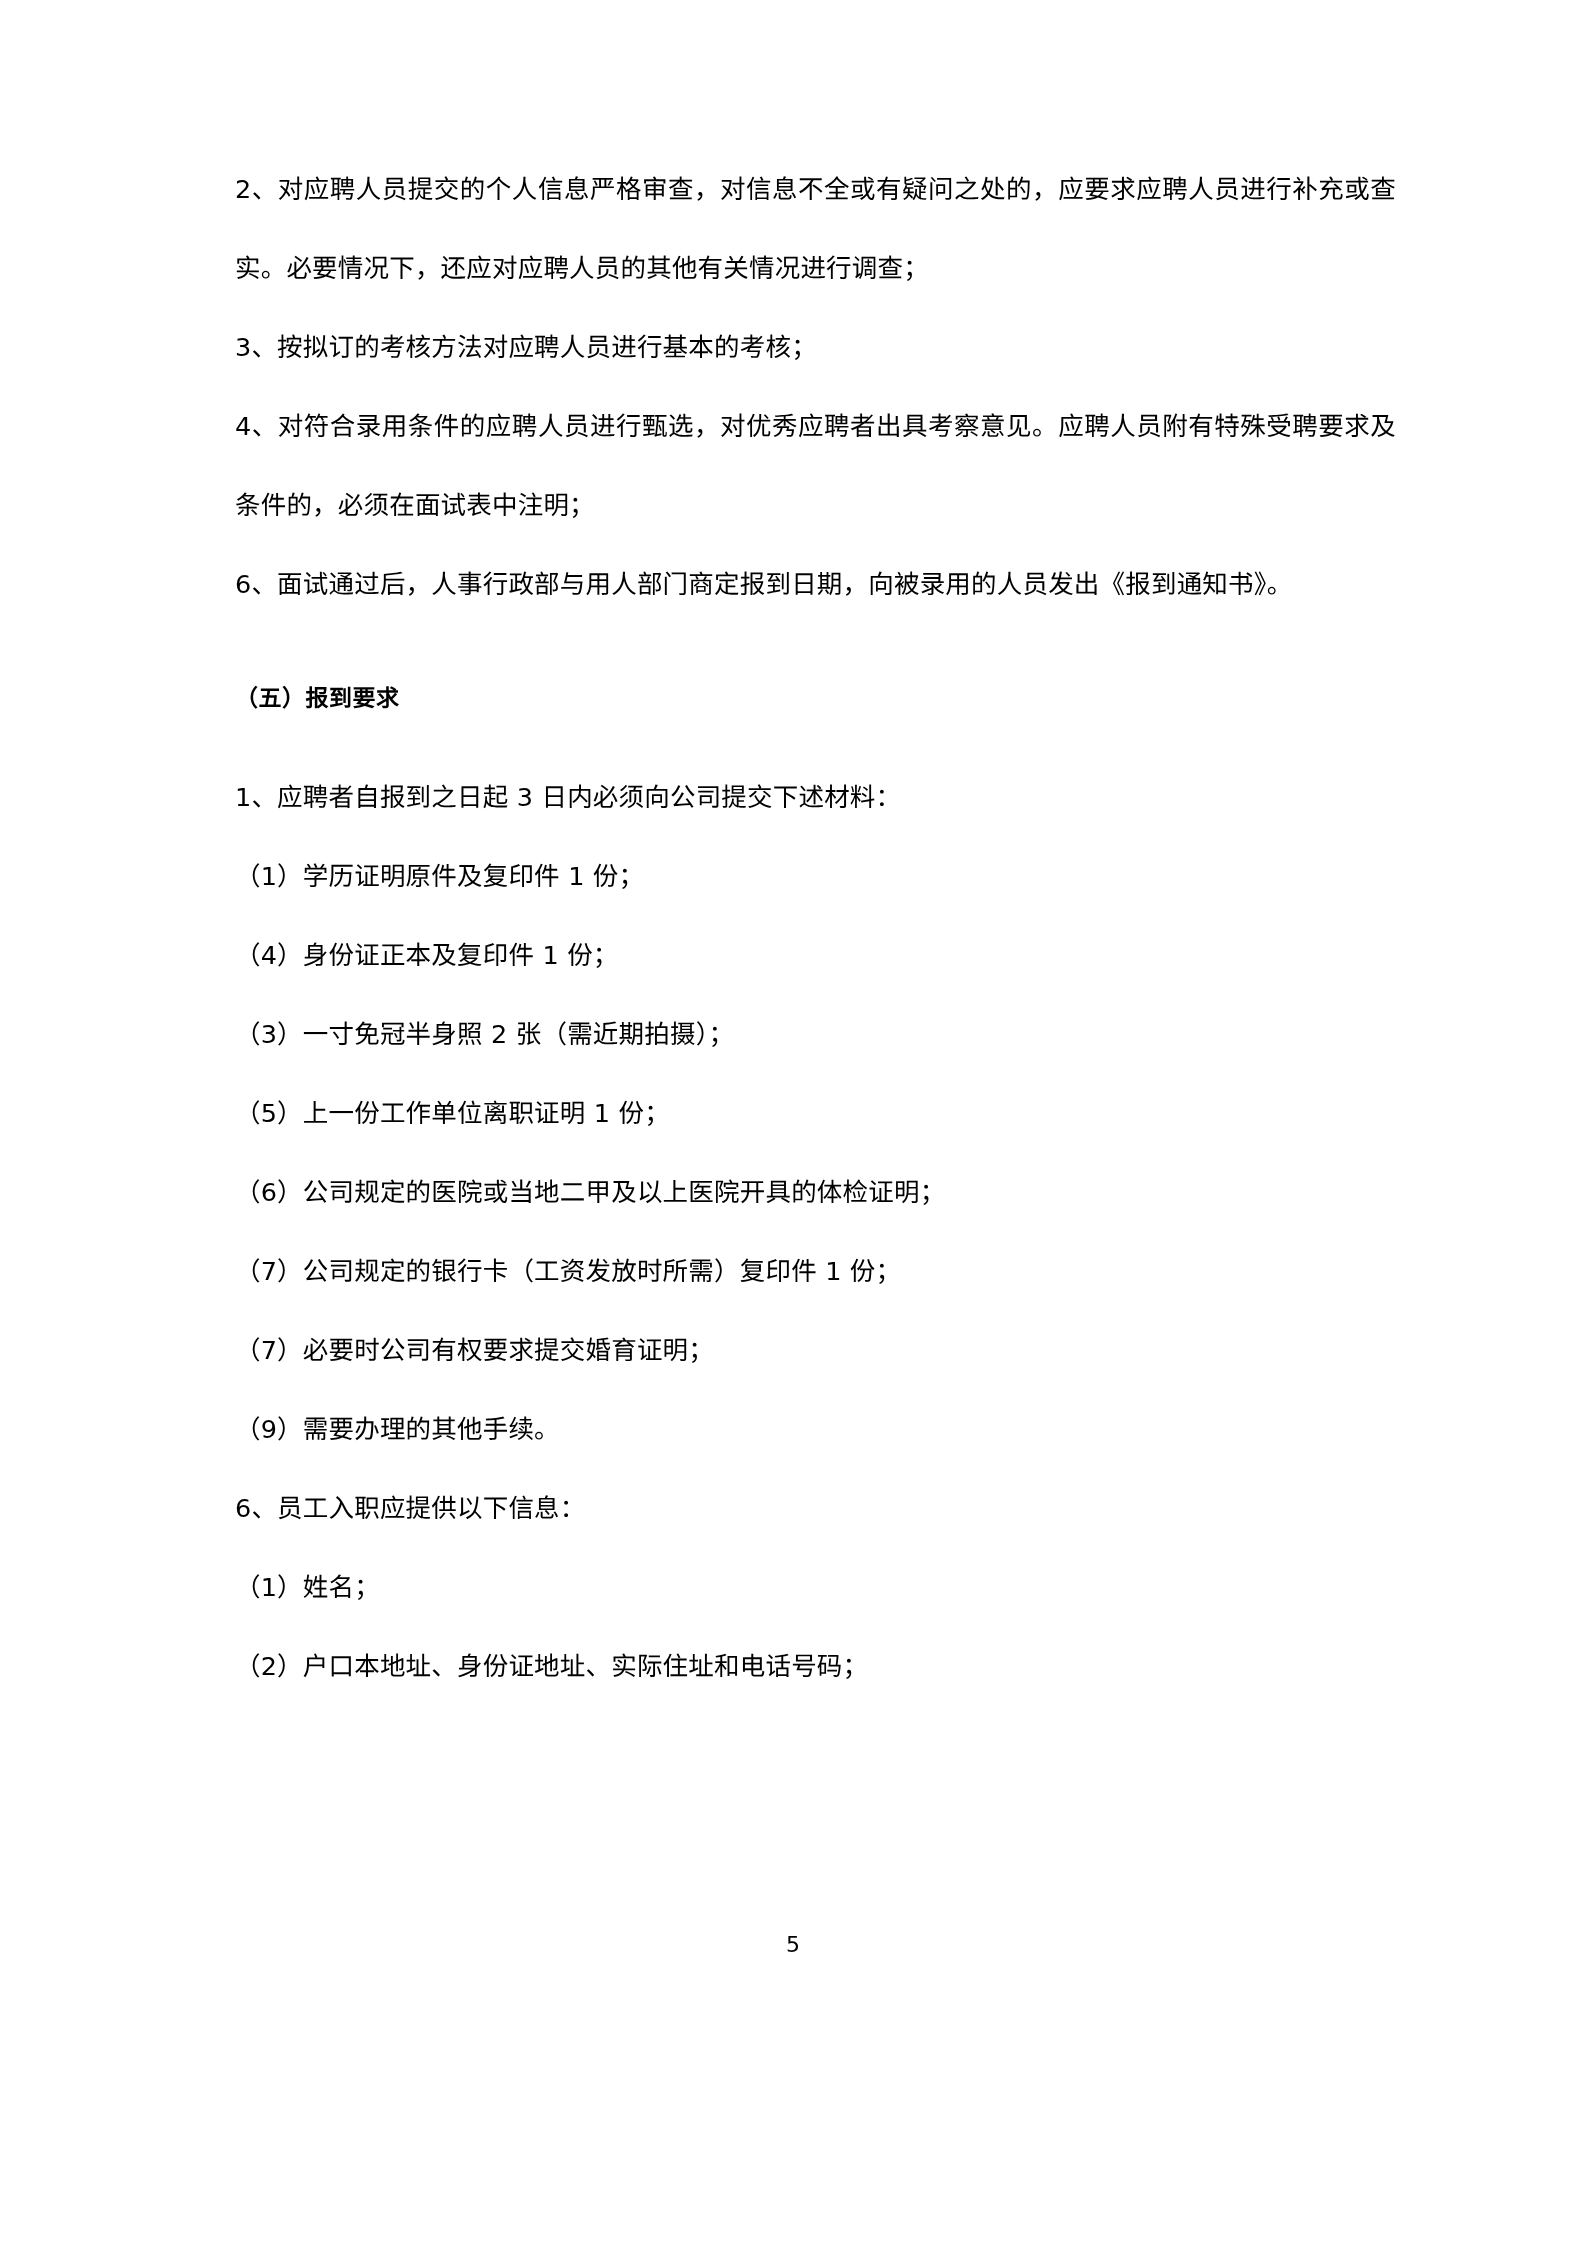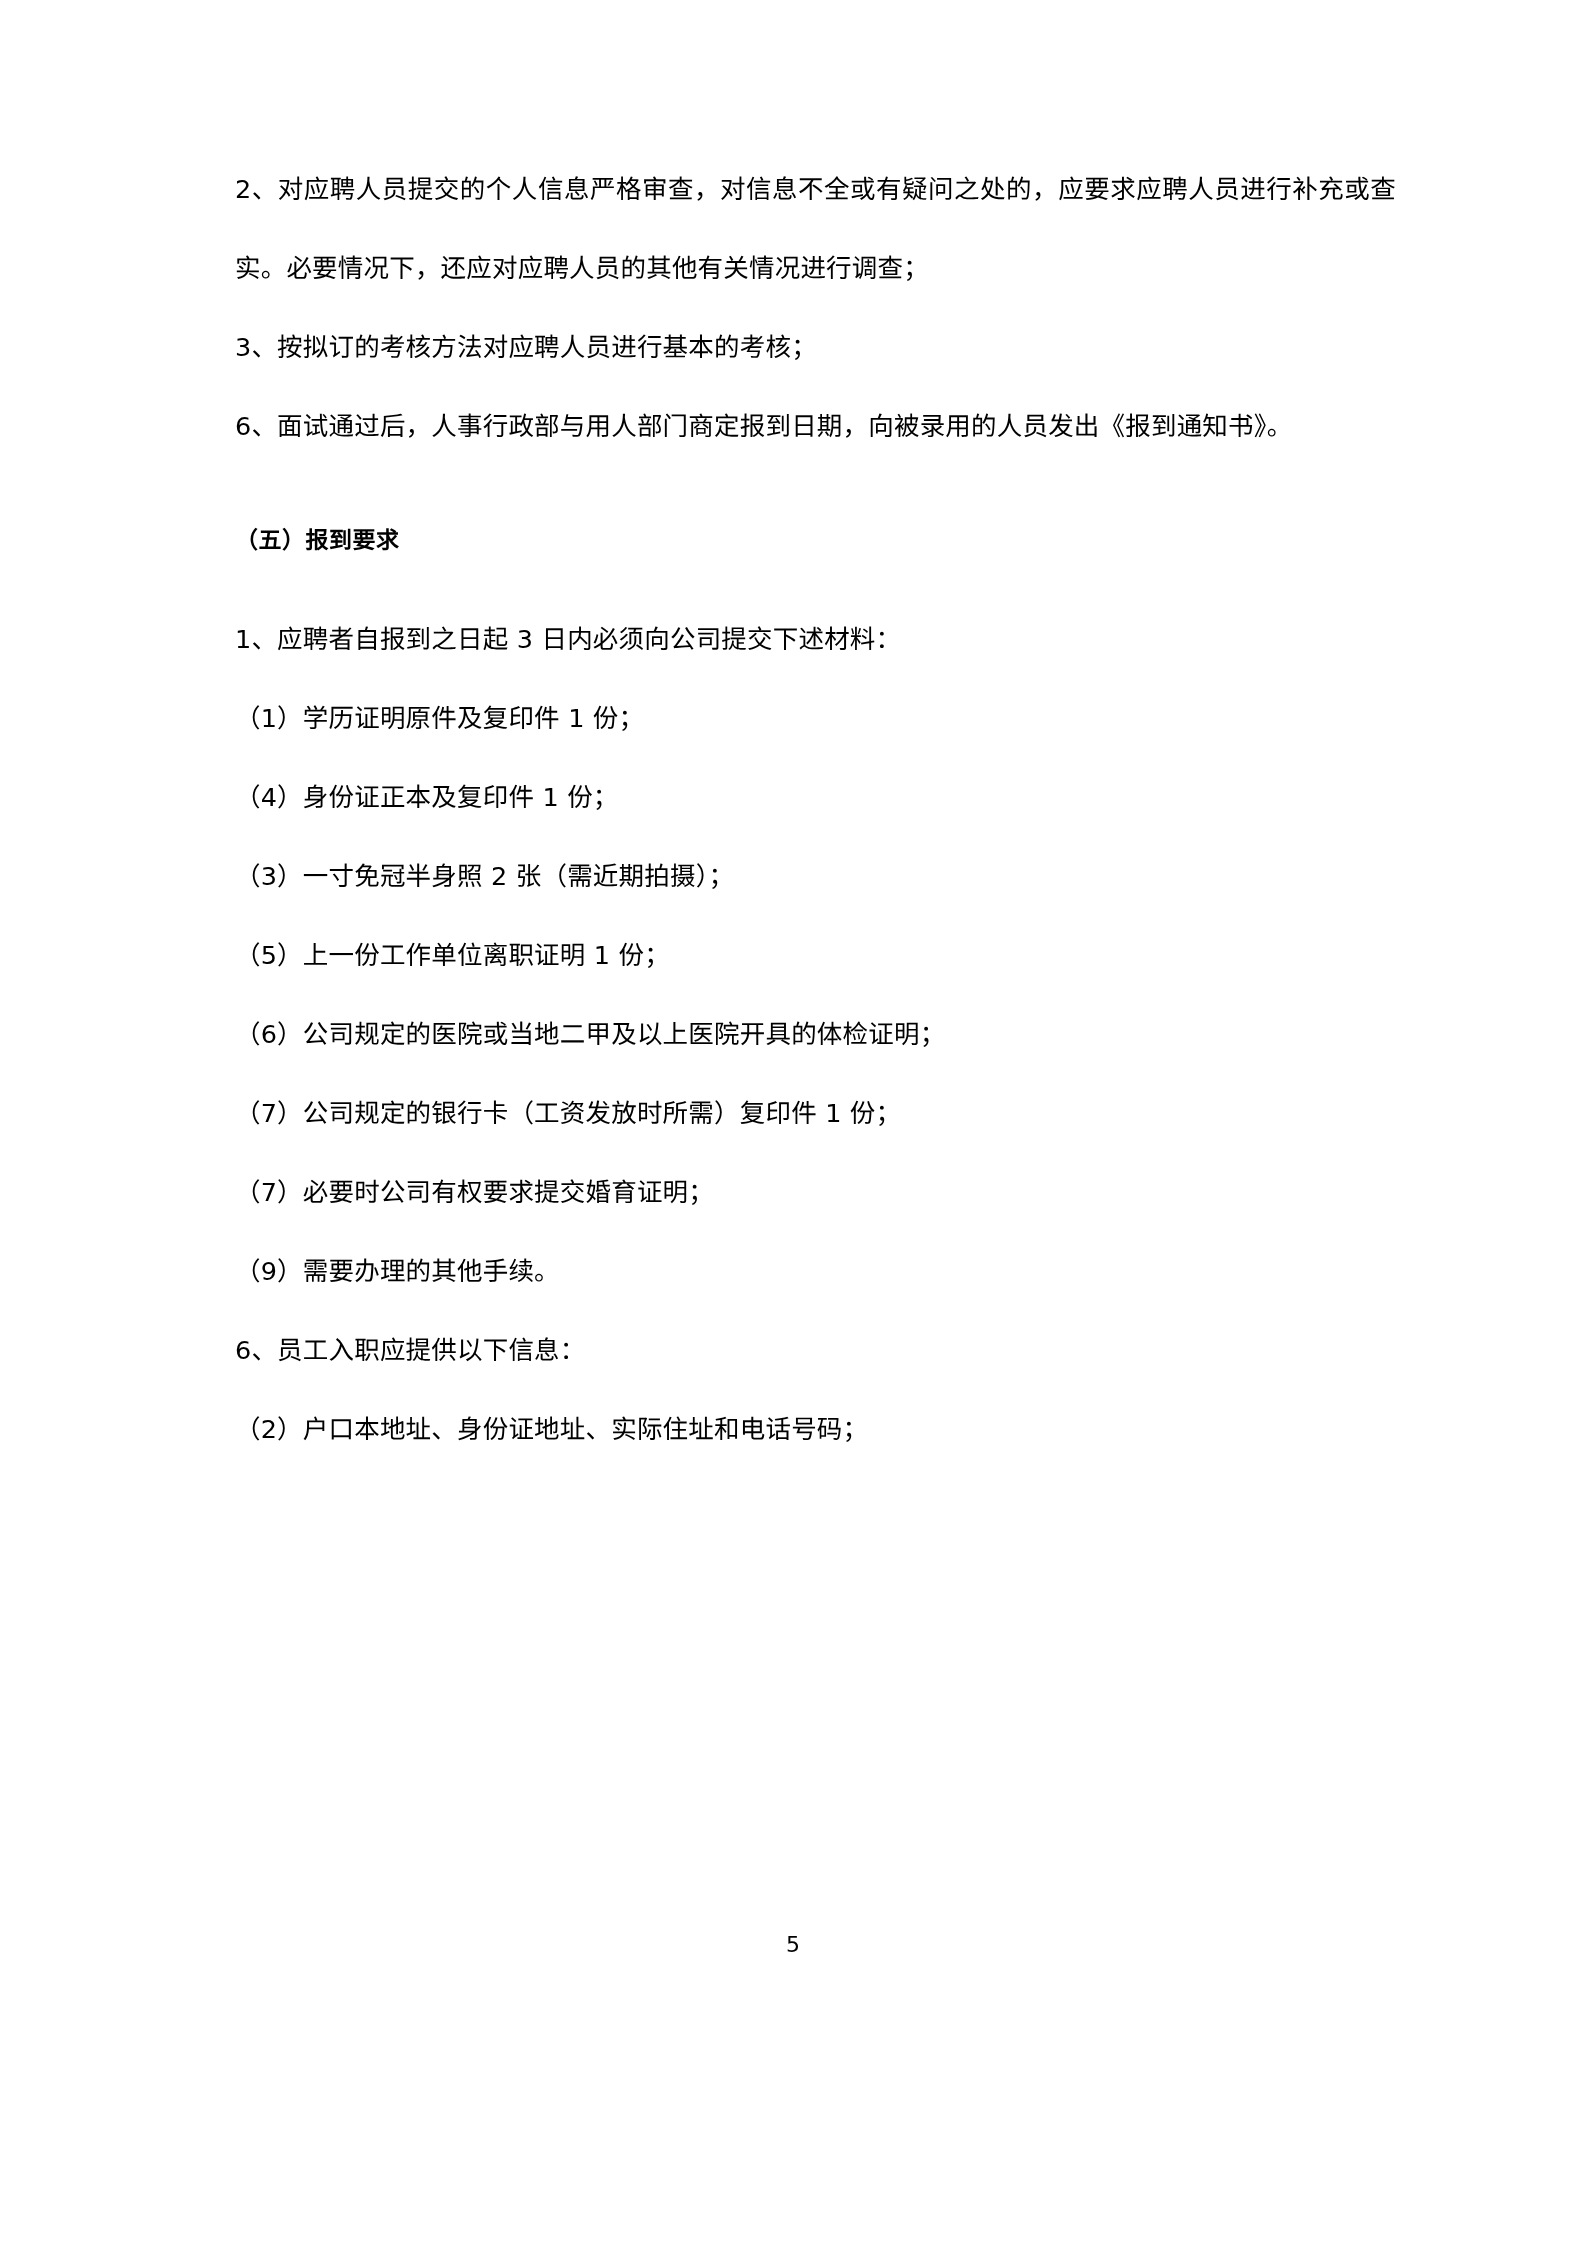--- a/index.html
+++ b/index.html
@@ -50,30 +50,32 @@
     color: #000;
   }
 </style>
 </head>
 <body>
 
 <div class="page">
 
   <p class="para">2、对应聘人员提交的个人信息严格审查，对信息不全或有疑问之处的，应要求应聘人员进行补充或查实。必要情况下，还应对应聘人员的其他有关情况进行调查；</p>
   <p class="para">3、按拟订的考核方法对应聘人员进行基本的考核；</p>
+  <p class="para">4、对符合录用条件的应聘人员进行甄选，对优秀应聘者出具考察意见。应聘人员附有特殊受聘要求及条件的，必须在面试表中注明；</p>
   <p class="para">6、面试通过后，人事行政部与用人部门商定报到日期，向被录用的人员发出《报到通知书》。</p>
 
   <h2 class="heading">（五）报到要求</h2>
 
   <p class="para">1、应聘者自报到之日起 3 日内必须向公司提交下述材料：</p>
   <p class="para">（1）学历证明原件及复印件 1 份；</p>
   <p class="para">（4）身份证正本及复印件 1 份；</p>
   <p class="para">（3）一寸免冠半身照 2 张（需近期拍摄）；</p>
   <p class="para">（5）上一份工作单位离职证明 1 份；</p>
   <p class="para">（6）公司规定的医院或当地二甲及以上医院开具的体检证明；</p>
   <p class="para">（7）公司规定的银行卡（工资发放时所需）复印件 1 份；</p>
   <p class="para">（7）必要时公司有权要求提交婚育证明；</p>
   <p class="para">（9）需要办理的其他手续。</p>
   <p class="para">6、员工入职应提供以下信息：</p>
+  <p class="para">（1）姓名；</p>
   <p class="para">（2）户口本地址、身份证地址、实际住址和电话号码；</p>
 
   <div class="page-number">5</div>
 </div>
 
 </body></html>

